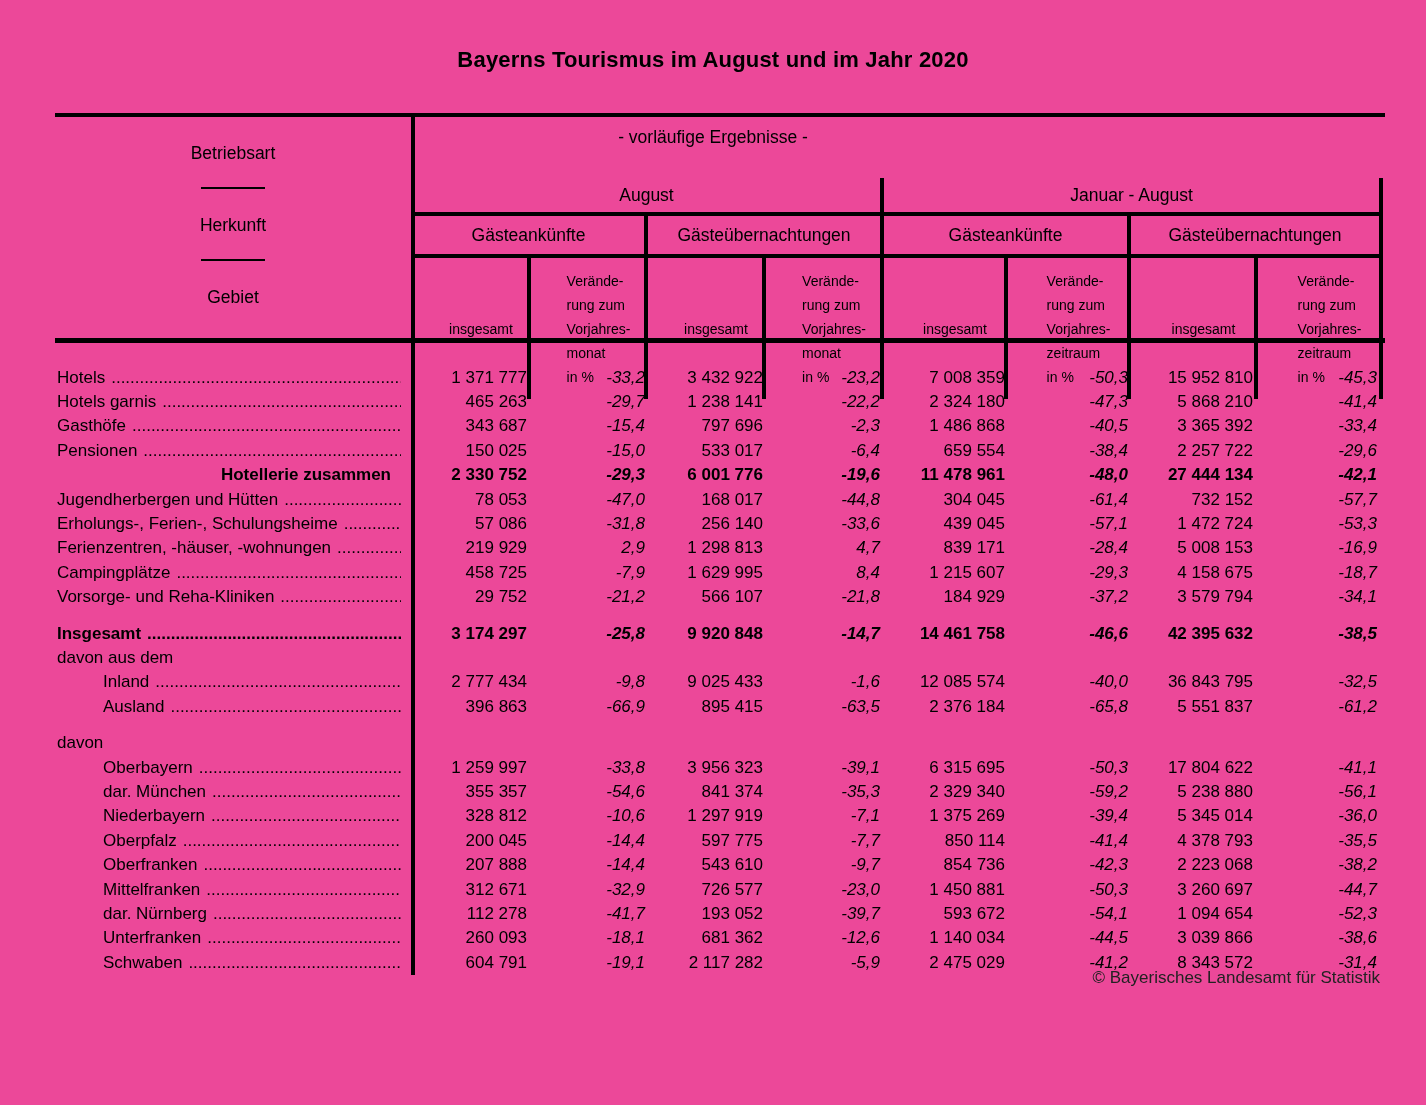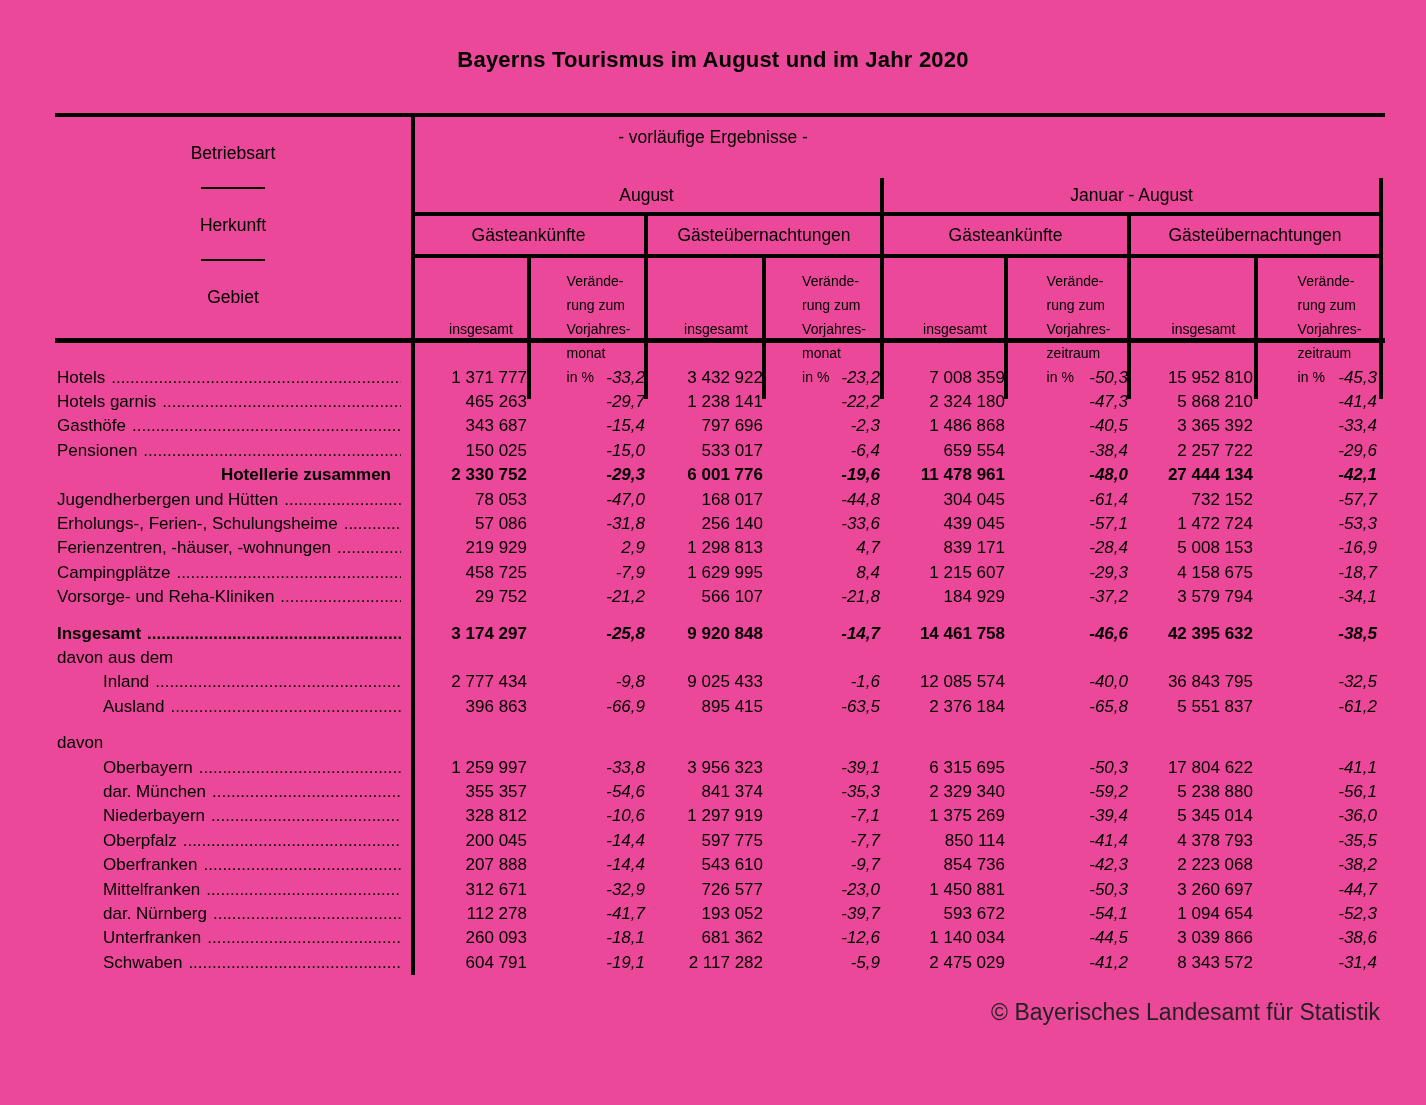--- a/index.html
+++ b/index.html
@@ -39,21 +39,21 @@
   .dots { flex:1; overflow:hidden; white-space:nowrap; margin:0 14px 0 6px; }
   .dots::after { content:"........................................................................................"; }
   .row.sum .c-label { justify-content:flex-end; padding-right:24px; }
   .row.indent .c-label { padding-left:48px;justify-content:space-between; }
   .row.bold { font-weight:bold; }
   .c-v { text-align:right; white-space:nowrap; }
   .c-v.pct { font-style:italic; }
   .w0{width:112px}.w1{width:118px}.w2{width:118px}.w3{width:117px}
   .w4{width:125px}.w5{width:123px}.w6{width:125px}.w7{width:124px}
 
-  .footer { position:absolute; top:999px; right:46px; font-size:23px; color:#222; }
+  .footer { position:absolute; top:968px; right:46px; font-size:17px; color:#222; }
 </style>
 </head>
 <body>
 
 <div class="page">
 
   <div class="title">Bayerns Tourismus im August und im Jahr 2020</div>
   <div class="subtitle">- vorläufige Ergebnisse -</div>
 
   <div class="twrap">

